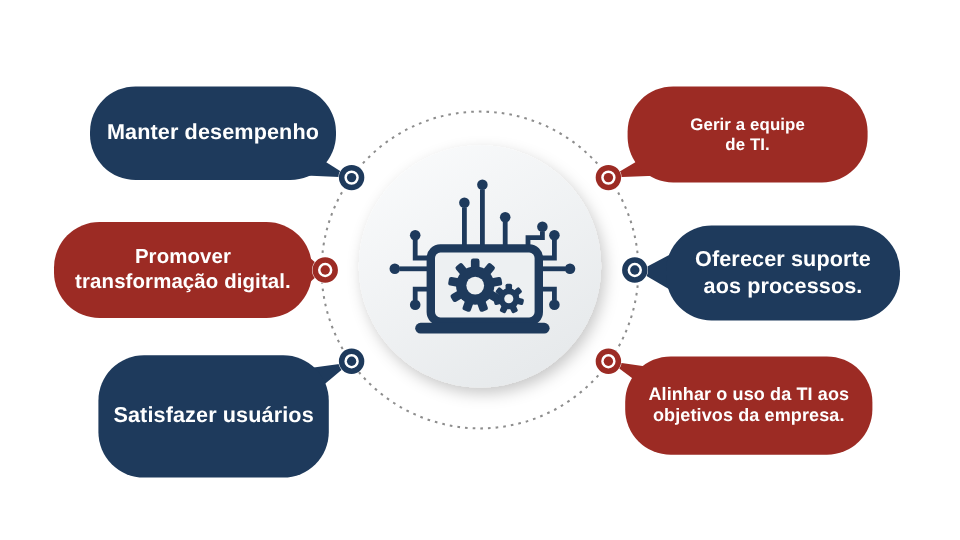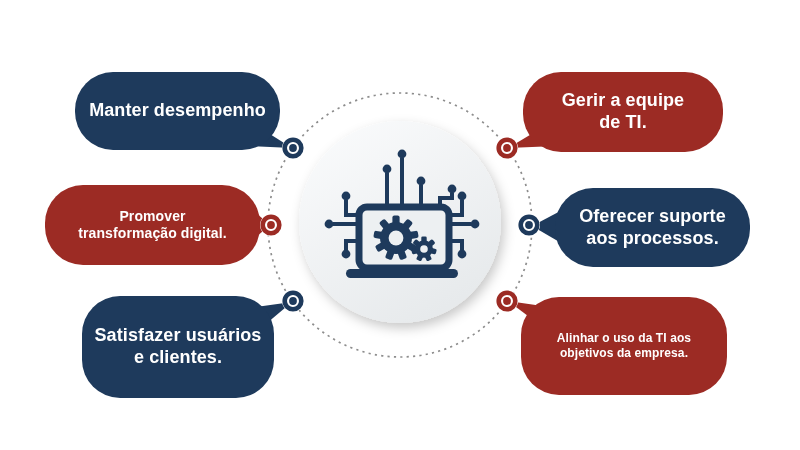--- a/index.html
+++ b/index.html
@@ -9,25 +9,25 @@
   }
   #diagram-svg{position:absolute;left:0;top:0;}
   .bubble{
     position:absolute;display:flex;flex-direction:column;align-items:center;justify-content:center;
     color:#ffffff;font-weight:bold;text-align:center;border-radius:38px;line-height:1.22;
     letter-spacing:.1px;
   }
   .bubble.navy{background:#1e3a5c;}
   .bubble.red{background:#9c2b24;}
   .b-tl{left:75px;top:72px;width:205px;height:78px;font-size:18px;}
-  .b-ml{left:45px;top:185px;width:215px;height:80px;font-size:14px;}
+  .b-ml{left:45px;top:185px;width:215px;height:80px;font-size:17px;}
   .b-bl{left:82px;top:296px;width:192px;height:102px;font-size:18px;}
-  .b-tr{left:523px;top:72px;width:200px;height:80px;font-size:18px;}
+  .b-tr{left:523px;top:72px;width:200px;height:80px;font-size:14px;}
   .b-mr{left:555px;top:188px;width:195px;height:79px;font-size:18px;justify-content:center;}
-  .b-br{left:521px;top:297px;width:206px;height:98px;font-size:12px;}
+  .b-br{left:521px;top:297px;width:206px;height:82px;font-size:15px;}
 </style>
 </head>
 <body>
 
 <div id="stage">
 
   <svg id="diagram-svg" width="800" height="450" viewBox="0 0 800 450">
     <defs>
       <linearGradient id="circGrad" x1="0" y1="0" x2="0.6" y2="1">
         <stop offset="0" stop-color="#fbfcfd"></stop>
@@ -149,21 +149,20 @@
 
   <div class="bubble navy b-tl">
     <span>Manter desempenho</span>
   </div>
   <div class="bubble red b-ml">
     <span>Promover</span>
     <span>transformação digital.</span>
   </div>
   <div class="bubble navy b-bl">
     <span>Satisfazer usuários</span>
-    <span>e clientes.</span>
   </div>
   <div class="bubble red b-tr">
     <span>Gerir a equipe</span>
     <span>de TI.</span>
   </div>
   <div class="bubble navy b-mr">
     <span>Oferecer suporte</span>
     <span>aos processos.</span>
   </div>
   <div class="bubble red b-br">

